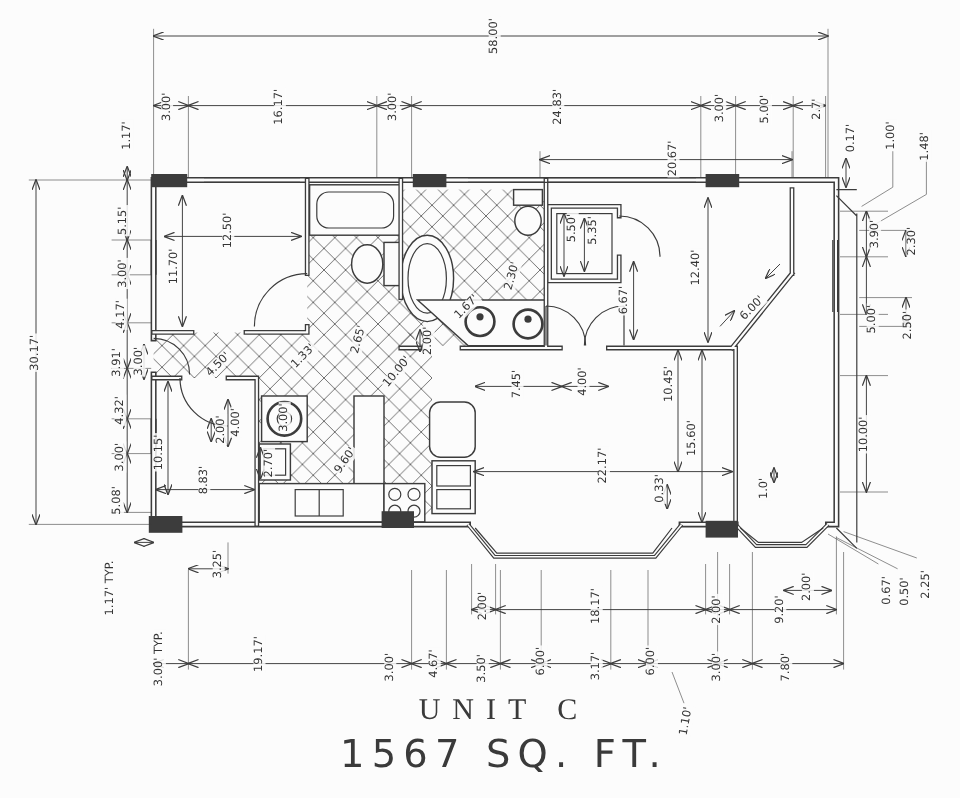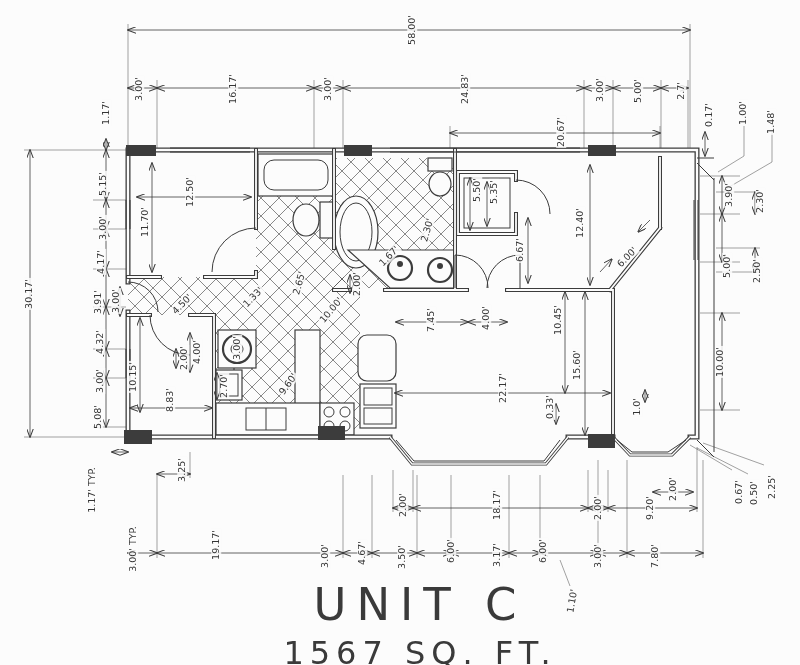--- a/index.html
+++ b/index.html
@@ -22,21 +22,21 @@
   .fix2  { stroke:var(--ink); stroke-width:2.2; fill:var(--paper); }
   .inkfill { fill:var(--ink); stroke:none; }
   .ext  { stroke:var(--ink); stroke-width:0.6; fill:none; opacity:0.8; }
   .dim  { stroke:var(--ink); stroke-width:0.8; fill:none; }
   .labels { position:absolute; left:0; top:0; width:800px; height:665px; pointer-events:none; }
   .dim-label {
     position:absolute; font-size:9.5px; line-height:1; color:#343434;
     white-space:nowrap; background:rgba(252,252,252,0.85); padding:0 1px;
   }
   .plan-title { position:absolute; left:230px; top:578px; width:380px; text-align:center; color:#3a3a3a; }
-  .plan-title .t1 { font-size:45px; letter-spacing:10px; }
+  .plan-title .t1 { font-size:25px; letter-spacing:10px;font-family:Liberation Serif, serif; }
   .plan-title .t2 { font-size:32px; letter-spacing:6px; margin-top:3px; }
 </style>
 </head>
 <body>
 
 <div class="sheet">
 
 <svg width="800" height="665" viewBox="0 0 800 665">
   <defs>
     <pattern id="tile" width="18" height="18" patternUnits="userSpaceOnUse">

